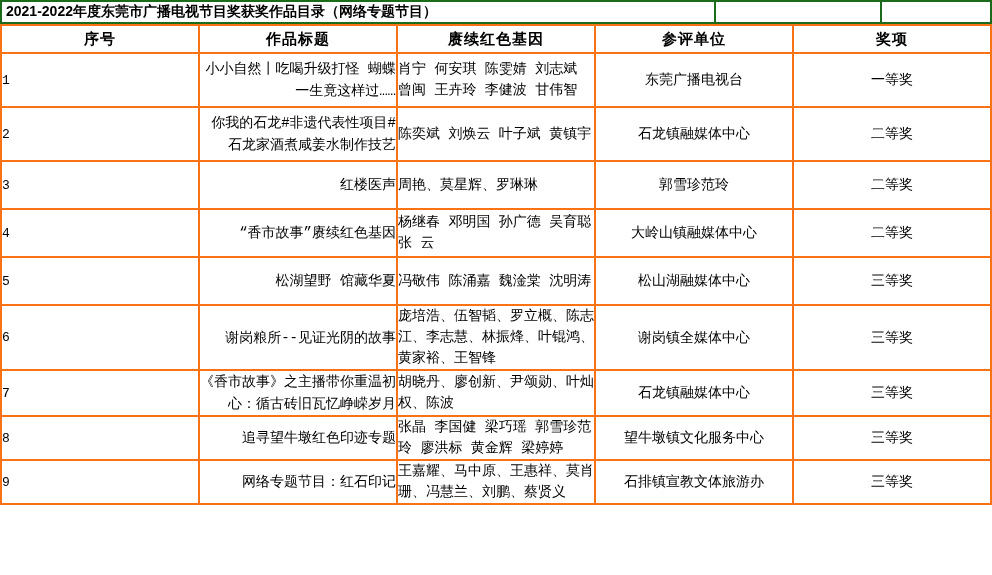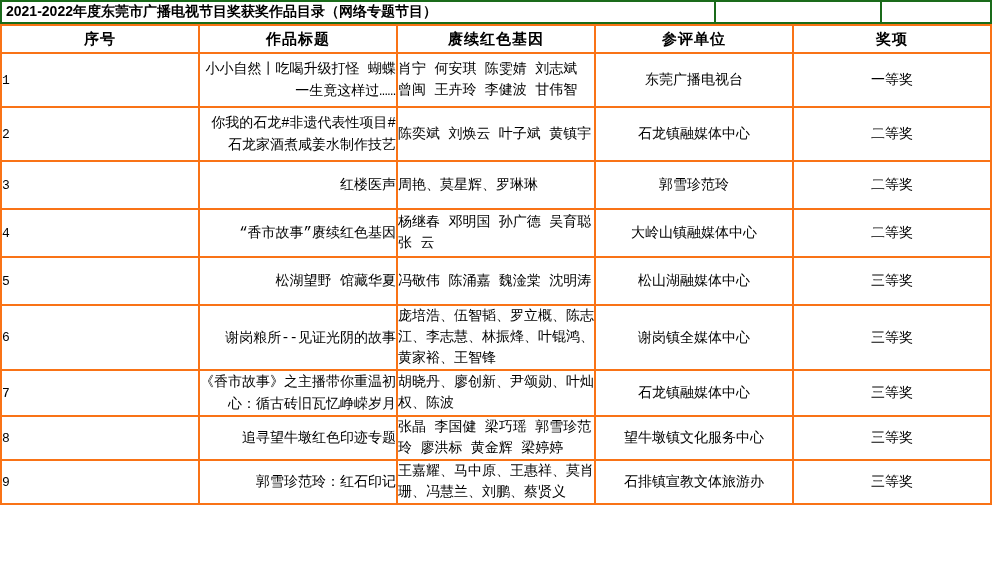--- a/index.html
+++ b/index.html
@@ -188,21 +188,21 @@
       </tr>
       <tr class="r-sm">
         <td class="c-seq">8</td>
         <td class="c-title">追寻望牛墩红色印迹专题</td>
         <td class="c-people">张晶 李国健 梁巧瑶 郭雪珍范玲 廖洪标 黄金辉 梁婷婷</td>
         <td class="c-unit">望牛墩镇文化服务中心</td>
         <td class="c-prize">三等奖</td>
       </tr>
       <tr class="r-sm">
         <td class="c-seq">9</td>
-        <td class="c-title">郭雪珍范玲：红石印记</td>
+        <td class="c-title">网络专题节目：红石印记</td>
         <td class="c-people">王嘉耀、马中原、王惠祥、莫肖珊、冯慧兰、刘鹏、蔡贤义</td>
         <td class="c-unit">石排镇宣教文体旅游办</td>
         <td class="c-prize">三等奖</td>
       </tr>
     </tbody>
   </table>
 
 </div>
 
 </body></html>

